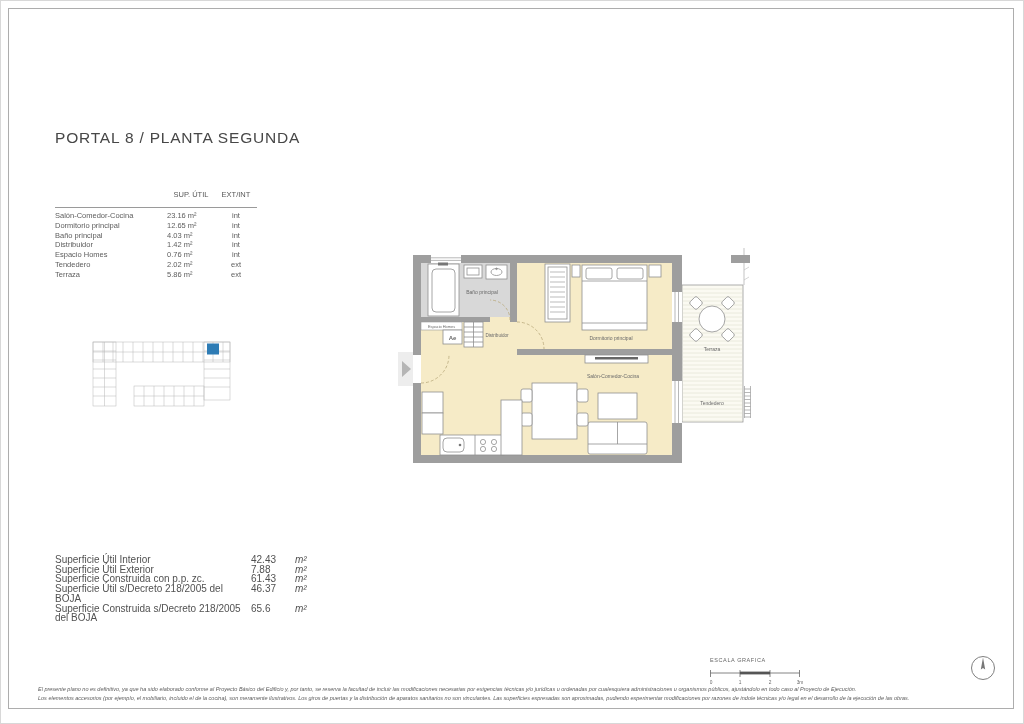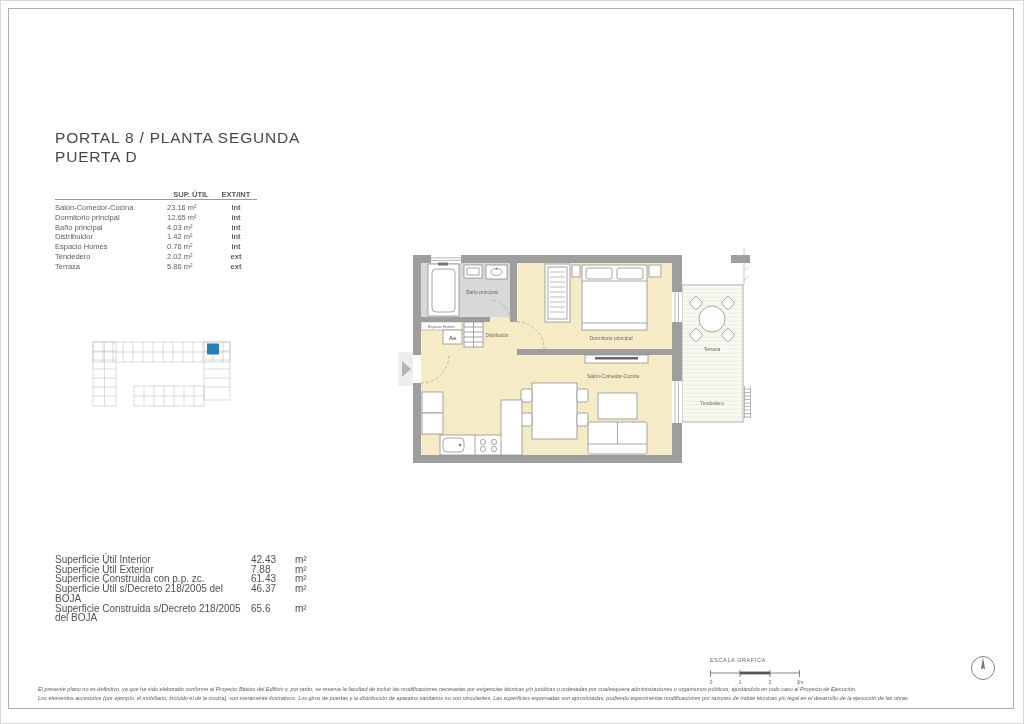--- a/index.html
+++ b/index.html
@@ -7,35 +7,35 @@
        font-family:"Liberation Sans",sans-serif;color:#555;}
   #page-edge{position:absolute;left:0;top:0;width:1022px;height:722px;border:1px solid #d8d8d8;}
   #frame{position:absolute;left:8px;top:8px;width:1004px;height:699px;border:1px solid #adadad;}
 
   
   #title{position:absolute;left:55px;top:128px;font-size:15.5px;font-weight:400;
          letter-spacing:.8px;color:#474747;line-height:19px;}
 
   
   #areas{position:absolute;left:55px;top:190px;width:202px;font-size:7.5px;color:#5d5d5d;}
-  .ahead{display:grid;grid-template-columns:112px 48px 42px;padding-bottom:0;
-         border-bottom:1px solid #9a9a9a;font-size:7.5px;color:#585858;font-weight:bold;}
+  .ahead{display:grid;grid-template-columns:112px 48px 42px;padding-bottom:8px;
+         border-bottom:1px solid #9a9a9a;font-size:7.5px;color:#585858;}
   .ahead span{text-align:center;}
   .arow{display:grid;grid-template-columns:112px 48px 42px;line-height:9.8px;}
   .arow .aname{text-align:left;}
   .arow .aval{text-align:left;}
-  .arow .atype{text-align:center;font-weight:bold;}
+  .arow .atype{text-align:center;}
   .arows{padding-top:3px;}
 
   
   #summary{position:absolute;left:55px;top:555px;width:225px;font-size:10px;color:#515151;}
   .srow{display:grid;grid-template-columns:196px 44px 14px;line-height:9.7px;}
   .srow .slabel{text-align:left;}
   .srow .sval{text-align:left;padding-right:3px;}
-  .srow .sunit{text-align:left;}
+  .srow .sunit{text-align:left;font-style:italic;}
 
   
   #locator{position:absolute;left:90px;top:336px;}
   #plan{position:absolute;left:398px;top:248px;}
   #scalebar{position:absolute;left:710px;top:657px;width:110px;}
   #scalebar .sctitle{font-size:5.5px;letter-spacing:.6px;color:#666;}
   #northarrow{position:absolute;left:966px;top:651px;}
 
   
   #footer{position:absolute;left:38px;top:685px;width:958px;font-size:5.5px;
@@ -44,21 +44,20 @@
   svg text{font-family:"Liberation Sans",sans-serif;fill:#6a6a6a;}
 </style>
 </head>
 <body>
 
 <div id="page-edge"></div>
 <div id="frame"></div>
 
 <div id="title">
   <div>PORTAL 8 / PLANTA SEGUNDA</div>
-  <div>PUERTA D</div>
 </div>
 
 <div id="areas">
   <div class="ahead">
     <span></span>
     <span>SUP. ÚTIL</span>
     <span>EXT/INT</span>
   </div>
   <div class="arows">
     <div class="arow">

